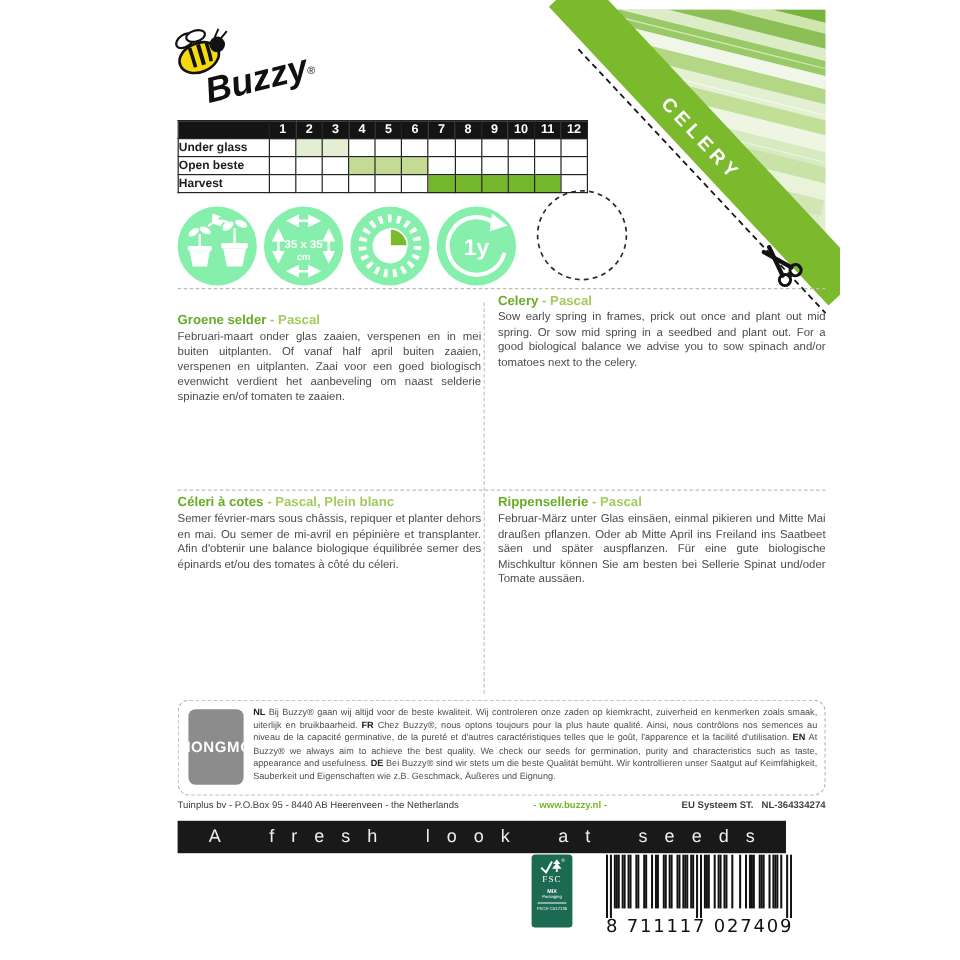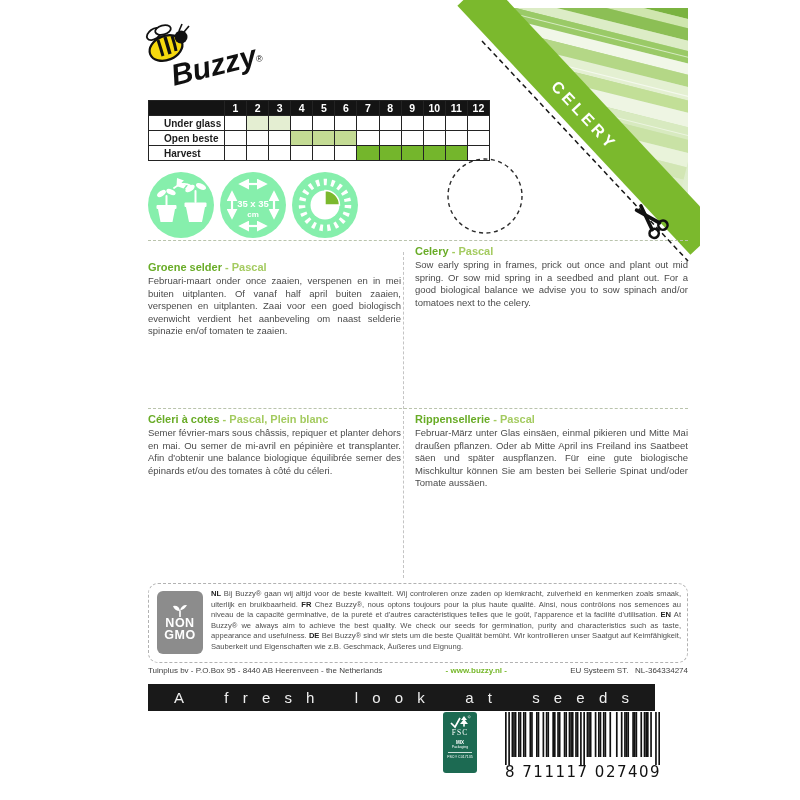--- a/index.html
+++ b/index.html
@@ -5,51 +5,51 @@
   html,body{margin:0;padding:0;background:#fff;}
   .page{position:relative;width:800px;height:800px;background:#ffffff;overflow:hidden;
         font-family:"Liberation Sans","DejaVu Sans",sans-serif;color:#222;}
   .abs{position:absolute;}
 
   
   table.cal{position:absolute;left:148px;top:100px;width:342px;border-collapse:collapse;table-layout:fixed;}
   table.cal th,table.cal td{border:1px solid #232323;height:14px;padding:0;}
   table.cal thead th{background:#141414;color:#fff;font-size:10.5px;font-weight:bold;text-align:center;}
   table.cal th.cal-label{width:75px;background:#141414;}
-  table.cal td.cal-label{font-size:10px;font-weight:bold;color:#1c1c1c;padding-left:15px;text-align:left;background:#fff;}
+  table.cal td.cal-label{font-size:10px;font-weight:bold;color:#1c1c1c;padding-left:0;text-align:left;background:#fff;}
 
   
   .circle{position:absolute;width:66px;height:66px;border-radius:50%;background:#86efac;top:172px;}
   .circle.gray{background:#868686;width:67px;height:67px;top:173px;left:434px;
                display:flex;flex-direction:column;align-items:center;justify-content:center;}
   .circle svg{display:block;width:66px;height:66px;}
   .more-info-line{color:#fff;font-size:8px;line-height:9.5px;text-align:center;}
 
   
   .desc{position:absolute;text-align:justify;}
   .desc h3{margin:0 0 2px 0;font-size:11px;line-height:12px;color:#69ac27;font-weight:bold;}
   .desc h3 .variety{color:#a4cb60;font-weight:bold;}
   .desc p{margin:0;font-size:9.5px;line-height:12.6px;color:#4b4b4b;}
 
   .dash-h{position:absolute;border-top:1.6px dashed #b9c3ac;width:540px;left:148px;}
   .dash-v{position:absolute;border-left:1.6px dashed #c4c4c4;left:403px;top:252px;height:326px;}
 
   
   .legal{position:absolute;left:148px;top:583px;width:540px;height:80px;border:1.6px dashed #b2b2b2;border-radius:10px;box-sizing:border-box;}
   .nongmo{position:absolute;left:8px;top:7px;width:46px;height:63px;background:#8c8c8c;border-radius:6px;
-          display:flex;flex-direction:column;align-items:center;justify-content:center;color:#fff;}
+          display:flex;align-items:center;justify-content:center;color:#fff;}
   .nongmo .t{font-size:12.5px;font-weight:bold;line-height:12px;letter-spacing:.5px;}
   .legal .qtext{position:absolute;left:62px;top:5px;width:470px;font-size:7.6px;line-height:10.6px;color:#4f4f4f;text-align:justify;}
   .legal .qtext b{color:#222;}
 
   
   .addr{position:absolute;left:148px;top:666px;width:540px;display:flex;justify-content:space-between;
         font-size:8px;color:#3e3e3e;}
   .addr .site{color:#76b82a;font-weight:bold;}
-  .addr .eu{white-space:pre;}
+  .addr .eu{white-space:pre;font-weight:bold;}
   .banner{position:absolute;left:148px;top:684px;width:507px;height:27px;background:#191919;
           display:flex;align-items:center;justify-content:space-between;box-sizing:border-box;padding:0 26px;}
   .banner span{color:#efefef;font-size:15px;line-height:15px;}
   .banner span.sp{width:12px;}
 
   .fsc{position:absolute;left:443px;top:712px;width:34px;height:61px;background:#1c6a52;border-radius:3px;
        display:flex;flex-direction:column;align-items:center;color:#fff;box-sizing:border-box;padding-top:3px;}
   .fsc .acro{font-family:"Liberation Serif","DejaVu Serif",serif;font-size:7.5px;letter-spacing:1px;line-height:8px;}
   .fsc .mix{font-size:4.5px;font-weight:bold;margin-top:3px;line-height:5px;}
   .fsc .pkg{font-size:3.5px;line-height:4.5px;}
@@ -239,30 +239,37 @@
   </div>
 
   <div class="circle" style="left:292px;">
     <svg viewBox="-33 -33 66 66">
       <circle cx="0" cy="0" r="23" fill="none" stroke="#fff" stroke-width="6.5" stroke-dasharray="3.2 4.4"></circle>
       <circle cx="0" cy="0" r="14.5" fill="#fff"></circle>
       <path d="M0,0 L0,-14.5 A14.5 14.5 0 0 1 14.5,0 Z" fill="#7bb92d" stroke="#fff" stroke-width="1.4"></path>
     </svg>
   </div>
 
+  <div class="circle" style="left:364px;">
+    <svg viewBox="-33 -33 66 66">
+      <path d="M 16,-18 A 24 24 0 1 0 23,7" fill="none" stroke="#fff" stroke-width="3.4" stroke-linecap="round"></path>
+      <polygon points="13,-27 26,-17 11,-12" fill="#fff"></polygon>
+      <text x="0" y="7.5" text-anchor="middle" font-size="19" font-weight="bold" fill="#fff">1y</text>
+    </svg>
+  </div>
 
 
   <div class="dash-h" style="top:240px;"></div>
   <div class="dash-h" style="top:408px;"></div>
   <div class="dash-v"></div>
 
   <div class="desc" style="left:148px;top:261px;width:253px;">
     <h3><span>Groene selder</span>
       <span class="variety">- Pascal</span></h3>
-    <p>Februari-maart onder once zaaien, verspenen en in mei buiten uitplanten. Of vanaf half april buiten zaaien, verspenen en uitplanten. Zaai voor een goed biologisch evenwicht verdient het aanbeveling om naast selderie spinazie en/of tomaten te zaaien.</p>
+    <p>Februari-maart onder glas zaaien, verspenen en in mei buiten uitplanten. Of vanaf half april buiten zaaien, verspenen en uitplanten. Zaai voor een goed biologisch evenwicht verdient het aanbeveling om naast selderie spinazie en/of tomaten te zaaien.</p>
   </div>
   <div class="desc" style="left:415px;top:245px;width:273px;">
     <h3><span>Celery</span>
       <span class="variety">- Pascal</span></h3>
     <p>Sow early spring in frames, prick out once and plant out mid spring. Or sow mid spring in a seedbed and plant out. For a good biological balance we advise you to sow spinach and/or tomatoes next to the celery.</p>
   </div>
   <div class="desc" style="left:415px;top:413px;width:273px;">
     <h3><span>Rippensellerie</span>
       <span class="variety">- Pascal</span></h3>
     <p>Februar-März unter Glas einsäen, einmal pikieren und Mitte Mai draußen pflanzen. Oder ab Mitte April ins Freiland ins Saatbeet säen und später auspflanzen. Für eine gute biologische Mischkultur können Sie am besten bei Sellerie Spinat und/oder Tomate aussäen.</p>

